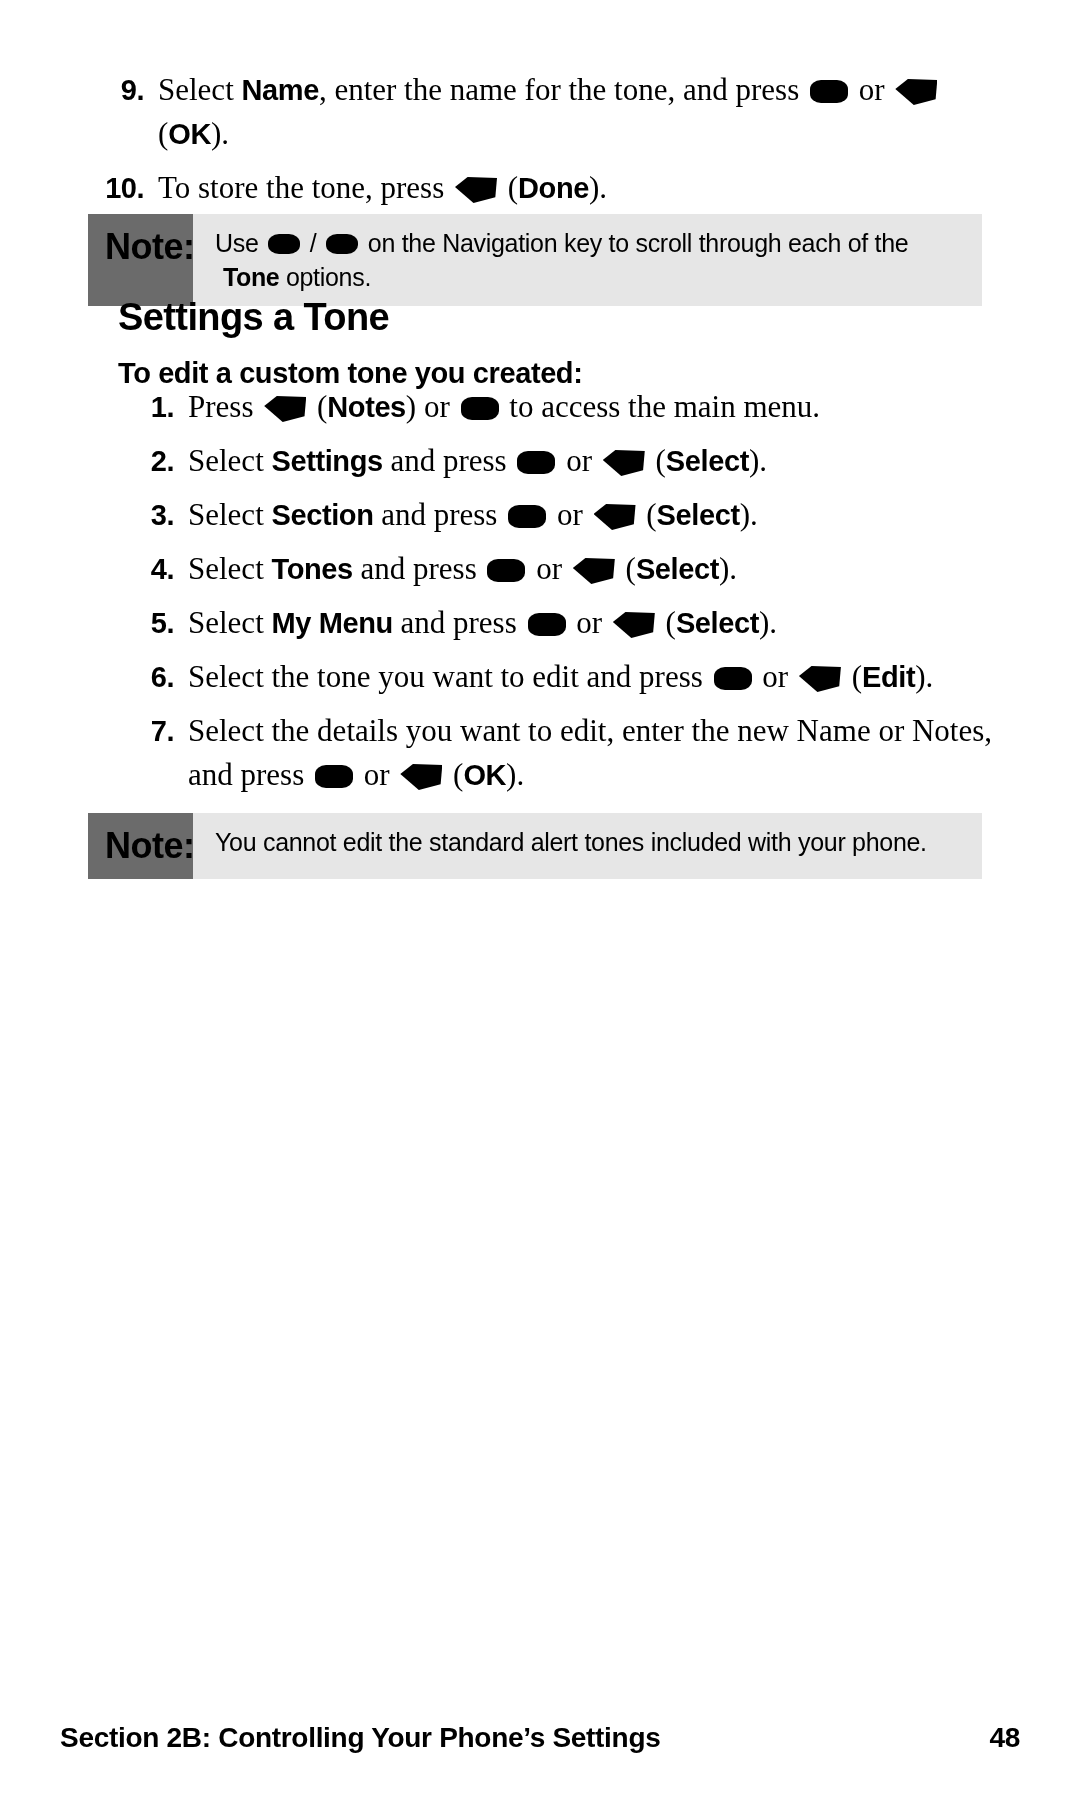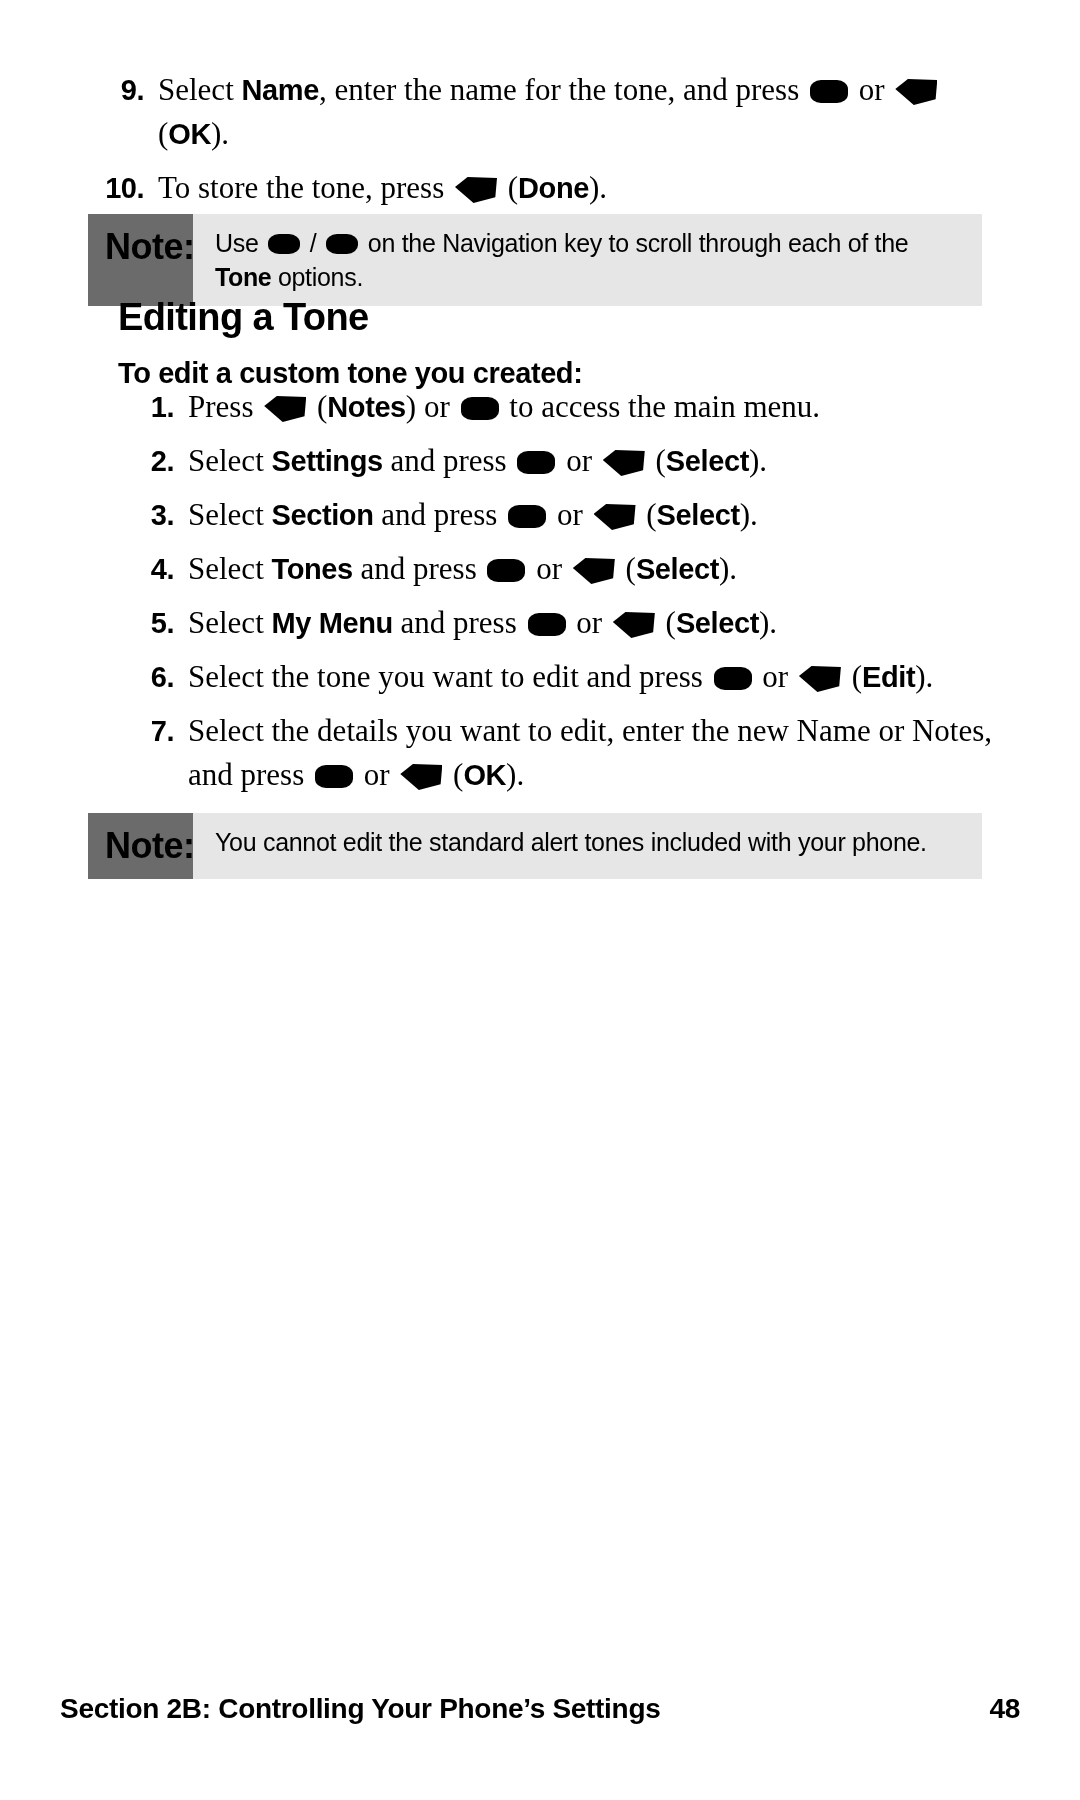--- a/index.html
+++ b/index.html
@@ -106,20 +106,21 @@
     flex: 1 1 auto;
     padding: 12px 16px 12px 22px;
     font-family: "Liberation Sans Narrow", "Liberation Sans", sans-serif;
     font-size: 25px;
     line-height: 34px;
     letter-spacing: -0.3px;
     box-sizing: border-box;
   }
   .note-body .ui {
     font-size: 25px;
+    margin-left: 8px;
   }
   .note-body .key-ok {
     width: 32px;
     height: 20px;
     vertical-align: -1px;
   }
 
   
   .h-section {
     font-family: "Liberation Sans Narrow", "Liberation Sans", sans-serif;
@@ -134,21 +135,21 @@
     font-size: 29px;
     letter-spacing: -0.4px;
     margin: 0;
   }
 
   
   .footer {
     position: absolute;
     left: 60px;
     right: 60px;
-    bottom: 75px;
+    bottom: 46px;
     display: flex;
     justify-content: space-between;
     align-items: baseline;
     font-family: "Liberation Sans Narrow", "Liberation Sans", sans-serif;
     font-weight: bold;
     font-size: 28px;
     letter-spacing: -0.3px;
   }
 
   
@@ -173,21 +174,21 @@
         <span class="step-body"><span>To store the tone, press </span><span class="icon key-soft"></span><span> (</span><span class="ui">Done</span><span>).</span></span>
       </li>
     </ol>
 
   <div class="note" id="note-1">
     <div class="note-label">Note:</div>
     <div class="note-body"><span>Use </span><span class="icon key-ok"></span><span> / </span><span class="icon key-ok"></span><span> on the Navigation key to scroll through each of the </span><span class="ui">Tone</span><span> options.</span></div>
   </div>
 
   <div id="head-block">
-    <h2 class="h-section">Editing a Tone</h2>
+    <h2 class="h-section">Settings a Tone</h2>
     <h3 class="h-sub" style="margin-top:18px;">To edit a custom tone you created:</h3>
   </div>
 
   <ol class="steps" id="main-steps">
       <li class="step">
         <span class="step-num">1.</span>
         <span class="step-body"><span>Press </span><span class="icon key-soft"></span><span> (</span><span class="ui">Notes</span><span>) or </span><span class="icon key-ok"></span><span> to access the main menu.</span></span>
       </li>
       <li class="step">
         <span class="step-num">2.</span>

